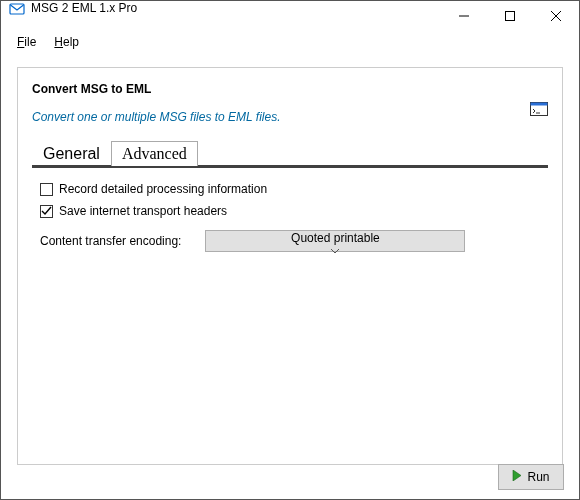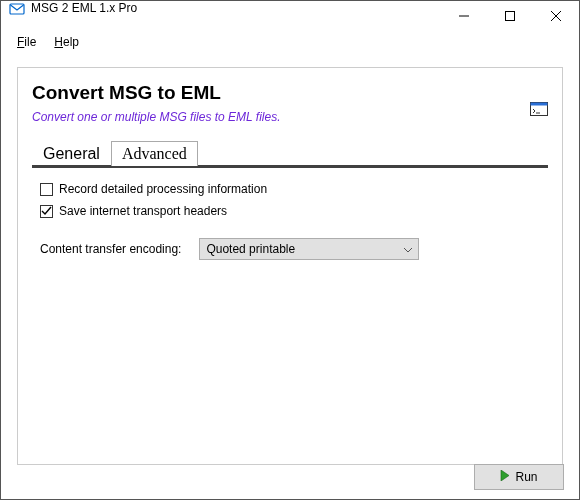--- a/index.html
+++ b/index.html
@@ -10,40 +10,40 @@
     .titlebar .title { font-size: 12px; color: #000; flex: 1; }
     .titlebar .win-controls { display: flex; height: 100%; }
     .titlebar .win-btn { width: 46px; height: 30px; display: flex; align-items: center; justify-content: center; cursor: pointer; }
     
     .menubar { height: 22px; display: flex; align-items: center; padding: 0 8px; gap: 2px; }
     .menubar .menu-item { padding: 2px 8px; cursor: pointer; font-size: 12px; }
     .menubar .menu-item .ul { text-decoration: underline; }
     
     .content { padding: 14px 16px 10px 16px; }
     .panel { border: 1px solid #ccc; padding: 14px 14px 10px 14px; height: 398px; position: relative; }
-    .panel h1 { font-size: 19px; font-weight: bold; margin-bottom: 6px; }
-    .panel .subtitle { font-style: italic; font-size: 12px; color: #6d28d9; margin-bottom: 16px; }
+    .panel h1 { font-size: 12px; font-weight: bold; margin-bottom: 14px; }
+    .panel .subtitle { font-style: italic; font-size: 12px; color: #0369a1; margin-bottom: 16px; }
     .corner-icon { position: absolute; top: 34px; right: 14px; }
     
     .tabs { display: flex; position: relative; margin-bottom: 0; }
     .tab { padding: 3px 10px; font-size: 16px; border: 1px solid #ccc; border-bottom: none; background: #f0f0f0; cursor: pointer; position: relative; top: 1px; }
     .tab.active { background: #fff; border-color: #aaa; z-index: 2; font-family: Liberation Serif, serif; }
     .tab:not(.active) { border-color: transparent; background: transparent; }
     
     .tab-panel { border-top: 3px solid #404040; padding: 14px 8px; height: 280px; }
     
     .check-row { display: flex; align-items: center; gap: 6px; margin-bottom: 8px; font-size: 12px; }
     .checkbox { width: 13px; height: 13px; border: 1px solid #333; display: flex; align-items: center; justify-content: center; cursor: pointer; background: #fff; }
     
-    .form-row { display: flex; align-items: center; gap: 18px; margin-top: 20px; font-size: 12px; }
-    .select { display: flex; align-items: center; justify-content: space-between; width: 220px; height: 22px; padding: 0 6px; background: #e1e1e1; border: 1px solid #adadad; cursor: pointer; font-size: 12px; }
+    .form-row { display: flex; align-items: center; gap: 24px; margin-top: 12px; font-size: 12px; }
+    .select { display: flex; align-items: center; justify-content: space-between; width: 260px; height: 22px; padding: 0 6px; background: #e1e1e1; border: 1px solid #adadad; cursor: pointer; font-size: 12px; flex-direction: column; }
     .select .chev { font-size: 10px; color: #555; }
     
     .footer { position: absolute; bottom: 10px; right: 16px; display: flex; gap: 8px; }
-    .btn { width: 90px; height: 26px; border: 1px solid #adadad; background: #e1e1e1; display: flex; align-items: center; justify-content: center; gap: 5px; cursor: pointer; font-size: 12px; }
+    .btn { width: 66px; height: 26px; border: 1px solid #adadad; background: #e1e1e1; display: flex; align-items: center; justify-content: center; gap: 5px; cursor: pointer; font-size: 12px; }
   </style>
 </head>
 <body>
 
 <div class="titlebar">
   <span class="app-icon">
     <svg width="16" height="16" viewBox="0 0 16 16">
       <rect x="1" y="3" width="14" height="10" rx="1" fill="#fff" stroke="#0066cc" stroke-width="1.2"></rect>
       <path d="M1.5 4 L8 9 L14.5 4" fill="none" stroke="#0066cc" stroke-width="1.2"></path>
     </svg>

